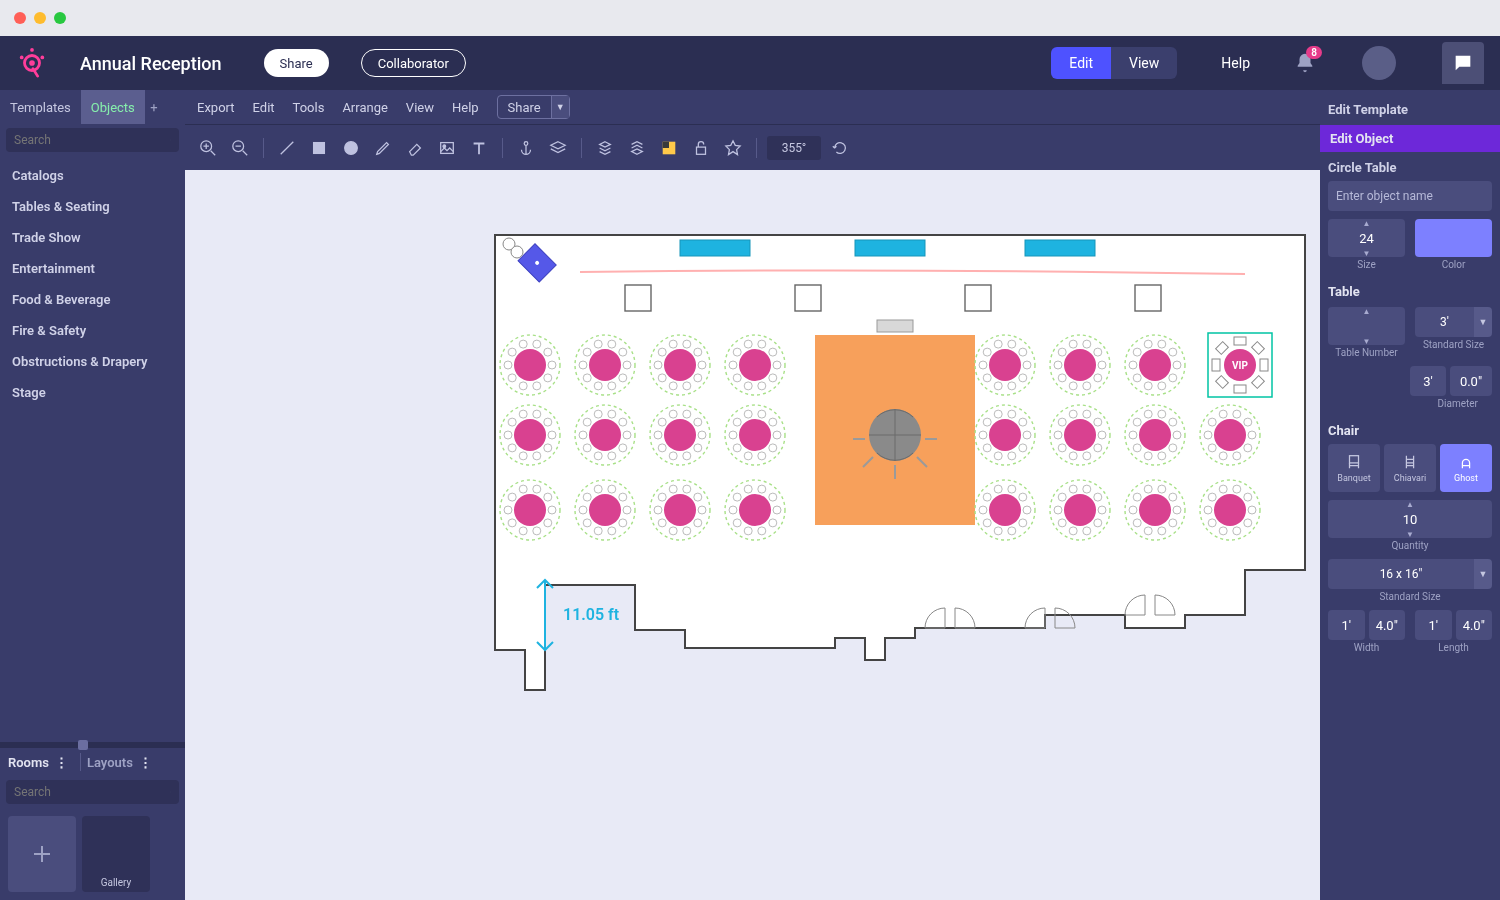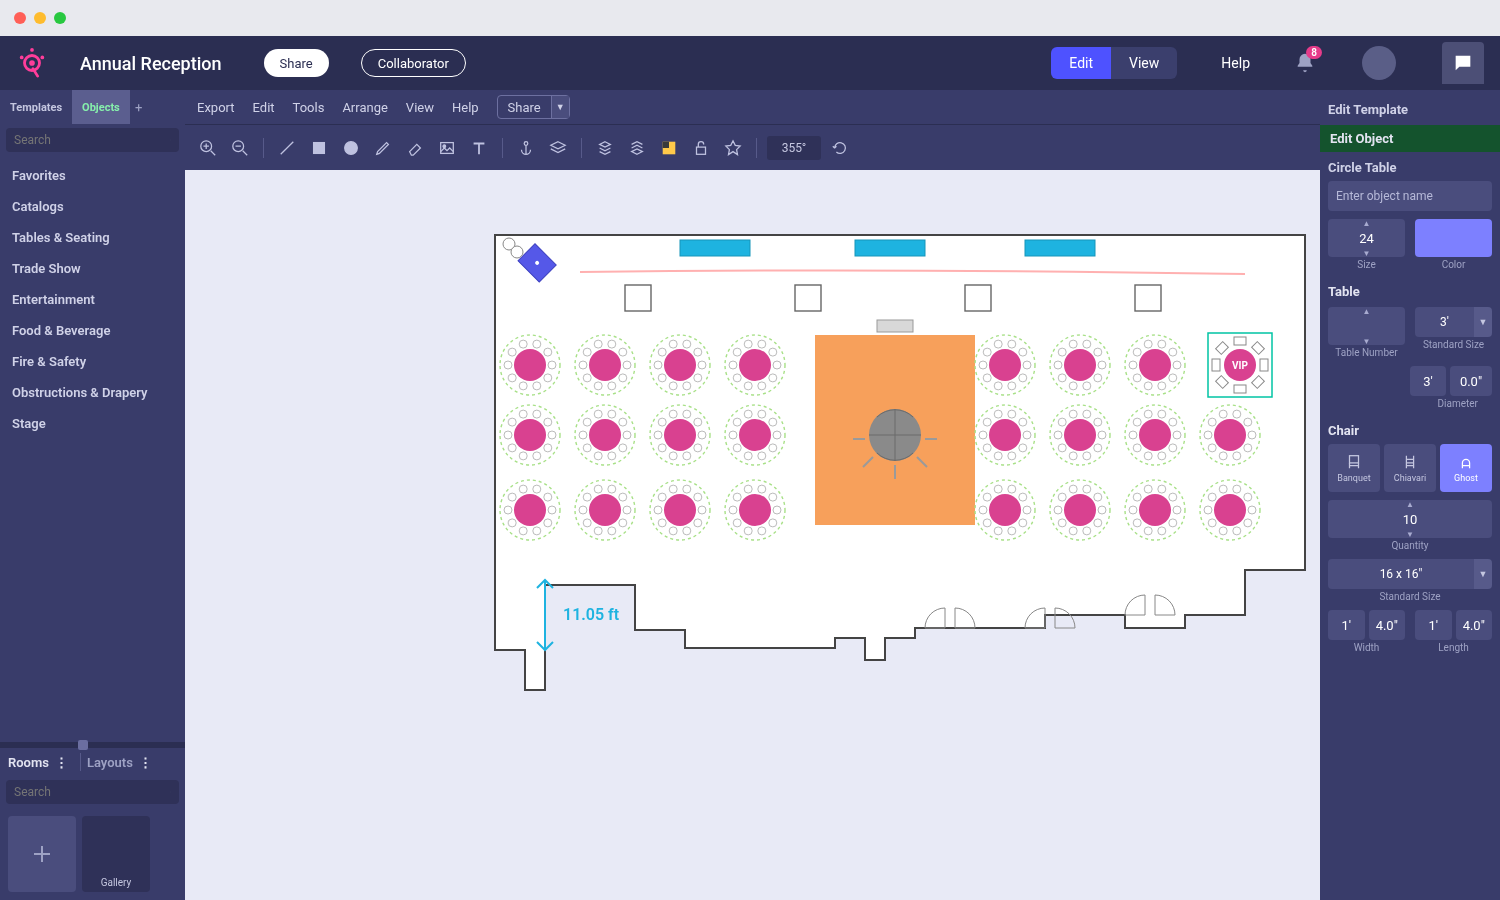--- a/index.html
+++ b/index.html
@@ -25,21 +25,21 @@
   .bell { position: relative; width: 22px; height: 22px; cursor: pointer; }
   .bell svg { width: 22px; height: 22px; fill: #9ea2c4; }
   .bell-badge { position: absolute; top: -6px; right: -6px; background: #e63b8a; color: #fff; font-size: 10px; font-weight: 600; border-radius: 8px; padding: 1px 5px; }
   .avatar { width: 34px; height: 34px; border-radius: 50%; background: #5a5e87; margin-left: 14px; cursor: pointer; }
   .chat-tab { width: 42px; height: 42px; background: #4c4f76; display: flex; align-items: center; justify-content: center; margin-left: 14px; border-radius: 4px 4px 0 0; cursor: pointer; }
   .chat-tab svg { width: 22px; height: 22px; fill: #fff; }
 
   .app-body { display: flex; height: calc(900px - 36px - 54px); }
   .left-panel { width: 185px; background: #393c6a; color: #c5c7e0; display: flex; flex-direction: column; font-size: 13px; }
   .lp-tabs { display: flex; align-items: center; height: 34px; background: #393c6a; }
-  .lp-tab { padding: 0 10px; height: 34px; display: flex; align-items: center; cursor: pointer; font-weight: 700; font-size: 11px; }
+  .lp-tab { padding: 0 10px; height: 34px; display: flex; align-items: center; cursor: pointer; font-weight: 400; font-size: 13px; }
   .lp-tab.active { background: #5b5e8f; color: #86efac; }
   .lp-plus { width: 18px; text-align: center; cursor: pointer; color: #9ea2c4; }
   .lp-search { margin: 4px 6px; height: 24px; background: #2f3158; border-radius: 4px; display: flex; align-items: center; padding: 0 8px; }
   .lp-search input { flex: 1; background: transparent; border: none; color: #c5c7e0; font-size: 12px; outline: none; }
   .lp-search svg { width: 12px; height: 12px; fill: #898db3; }
   .lp-list { flex: 1; overflow-y: auto; padding: 4px 0; }
   .lp-item { padding: 8px 12px; cursor: pointer; font-weight: 600; color: #d0d2e8; }
   .lp-divider { height: 6px; background: #2b2e52; position: relative; }
   .lp-divider::after { content: ""; position: absolute; left: 78px; top: -2px; width: 10px; height: 10px; background: #6b6ea0; border-radius: 2px; }
   .lp-rooms-hdr { display: flex; align-items: center; height: 28px; padding: 0 8px; }
@@ -75,21 +75,21 @@
   .table-circle { fill: #d94190; }
   .table-ring { fill: none; stroke: #a8e088; stroke-width: 1.4; stroke-dasharray: 3 3; }
   .chair-dot { fill: #fff; stroke: #bbb; stroke-width: 1; }
   .vip-sel { fill: none; stroke: #00c4a4; stroke-width: 1.5; }
   .door-arc { fill: none; stroke: #888; stroke-width: 1; }
   .dim-line { stroke: #1eb3e0; stroke-width: 2; fill: none; }
   .dim-text { fill: #1eb3e0; font-size: 16px; font-weight: 600; }
 
   .right-panel { width: 180px; background: #393c6a; color: #c5c7e0; font-size: 12px; padding: 8px 8px 0; overflow-y: auto; }
   .rp-title { font-size: 13px; font-weight: 700; color: #d0d2e8; padding: 4px 0 8px; }
-  .rp-section-hdr { background: #14532d; margin: 0 -8px; padding: 6px 10px; font-weight: 700; font-size: 13px; color: #e3e4f1; }
+  .rp-section-hdr { background: #6d28d9; margin: 0 -8px; padding: 6px 10px; font-weight: 700; font-size: 13px; color: #e3e4f1; }
   .rp-sub { font-size: 13px; color: #d0d2e8; padding: 8px 0 6px; font-weight: 700; }
   .rp-input { width: 100%; height: 30px; background: #4a4d7d; border: none; border-radius: 4px; color: #fff; padding: 0 8px; font-size: 12px; }
   .rp-input::placeholder { color: #b6b9d8; }
   .rp-row { display: flex; gap: 10px; margin-top: 8px; }
   .rp-box { background: #4a4d7d; border-radius: 4px; height: 38px; display: flex; align-items: center; justify-content: center; color: #fff; font-size: 13px; position: relative; cursor: pointer; }
   .rp-box.color { background: #7d80ff; }
   .rp-box .step-up, .rp-box .step-dn { position: absolute; left:0; right:0; height: 8px; display:flex; align-items:center; justify-content:center; font-size: 8px; color:#a8abd0; cursor: pointer; }
   .rp-box .step-up { top: 0; }
   .rp-box .step-dn { bottom: 0; }
   .rp-lbl { text-align: center; font-size: 10px; color: #9ea2c4; margin-top: 2px; }
@@ -157,21 +157,20 @@
       <div class="lp-plus">+</div>
     </div>
     <div class="lp-search">
       <input placeholder="Search" style="">
       <svg viewBox="0 0 16 16">
           <circle cx="7" cy="7" r="5" fill="none" stroke="#898db3" stroke-width="1.5"></circle>
           <path d="M11 11l4 4" stroke="#898db3" stroke-width="1.5"></path>
         </svg>
     </div>
     <div class="lp-list">
-      <div class="lp-item">Favorites</div>
       <div class="lp-item">Catalogs</div>
       <div class="lp-item">Tables &amp; Seating</div>
       <div class="lp-item">Trade Show</div>
       <div class="lp-item">Entertainment</div>
       <div class="lp-item">Food &amp; Beverage</div>
       <div class="lp-item">Fire &amp; Safety</div>
       <div class="lp-item">Obstructions &amp; Drapery</div>
       <div class="lp-item">Stage</div>
     </div>
     <div class="lp-divider"></div>

